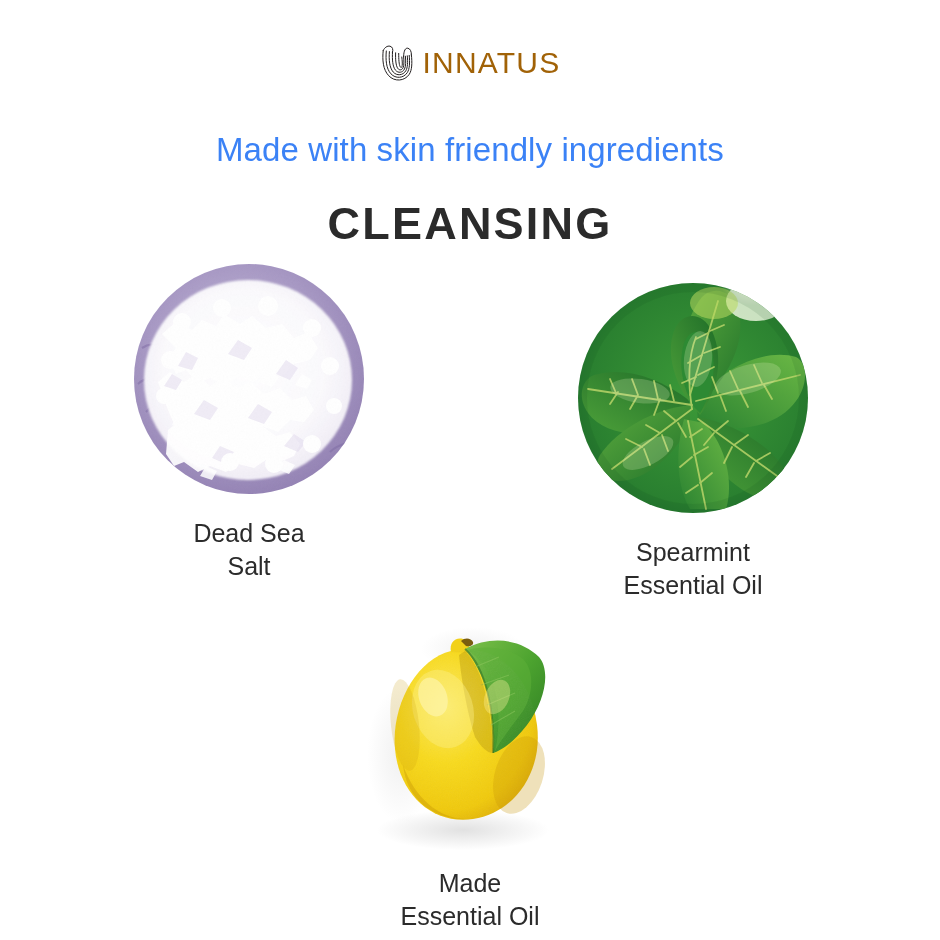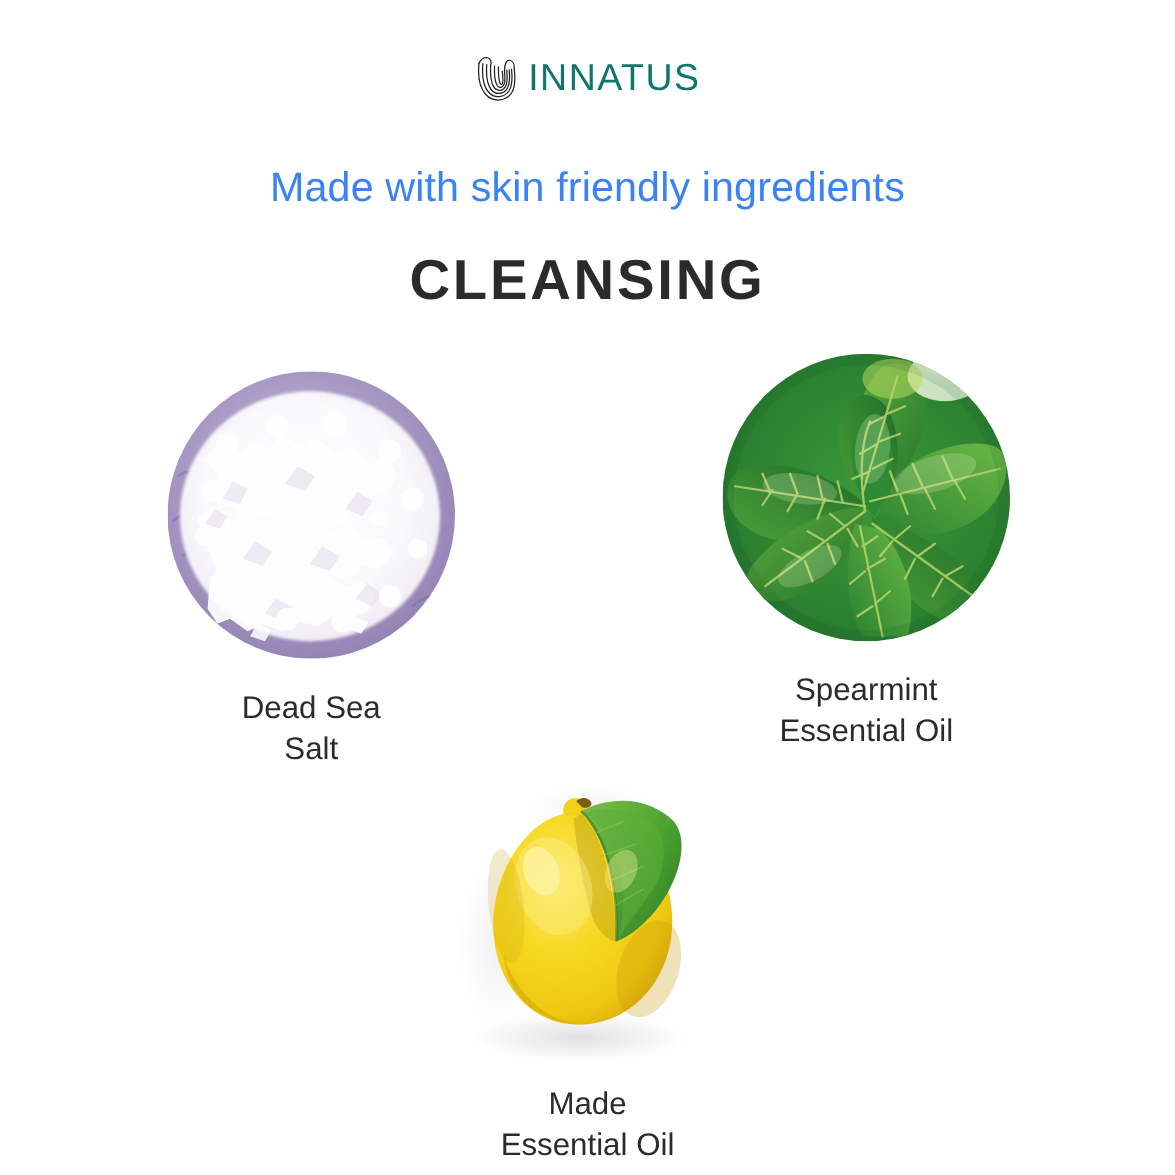--- a/index.html
+++ b/index.html
@@ -14,21 +14,21 @@
   .page { position:relative; width:940px; height:940px; }
 
   
   .brand {
     position:absolute; left:0; top:44px; width:940px;
     display:flex; align-items:center; justify-content:center; gap:9px;
   }
   .brand-mark { width:34px; height:38px; display:block; }
   .brand-name {
     font-size:30px; letter-spacing:1.2px; font-weight:400;
-    color:#0f766e; line-height:1; white-space:nowrap;
+    color:#a16207; line-height:1; white-space:nowrap;
   }
 
   
   .tagline {
     position:absolute; left:0; top:131px; width:940px; text-align:center;
     font-size:33px; font-weight:300; letter-spacing:.1px; color:#3b82f6;
     white-space:nowrap;
   }
   .title {
     position:absolute; left:0; top:198px; width:940px; text-align:center;
@@ -43,21 +43,21 @@
     overflow:hidden; display:block;
   }
   .ing-media svg { display:block; width:230px; height:230px; }
 
   .ing-label {
     margin-top:23px; width:230px; text-align:center;
     font-size:25px; font-weight:300; line-height:1.32; color:#2b2b2b;
   }
   .ing-label .l2 { display:block;text-align:center; }
 
-  #ing-salt   { left:134px; top:297px; }
+  #ing-salt   { left:134px; top:264px; }
   #ing-mint   { left:578px; top:283px; }
 
   
   #ing-lemon { left:355px; top:605px; width:230px; }
   #ing-lemon .ing-media { border-radius:0; width:230px; height:250px; }
   #ing-lemon .ing-media svg { height:250px; }
   #ing-lemon .ing-label { margin-top:12px; }
 </style>
 </head>
 <body>

